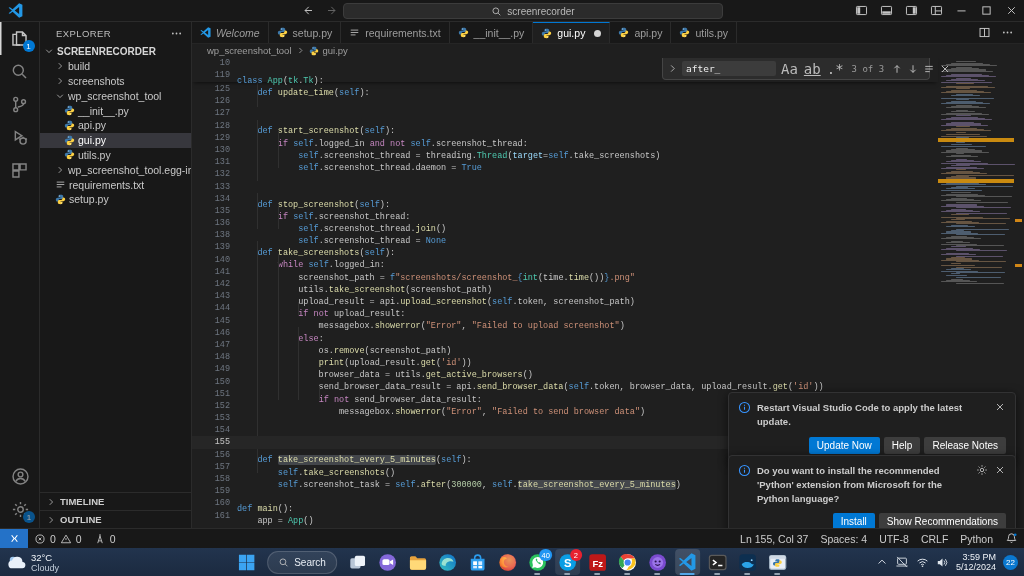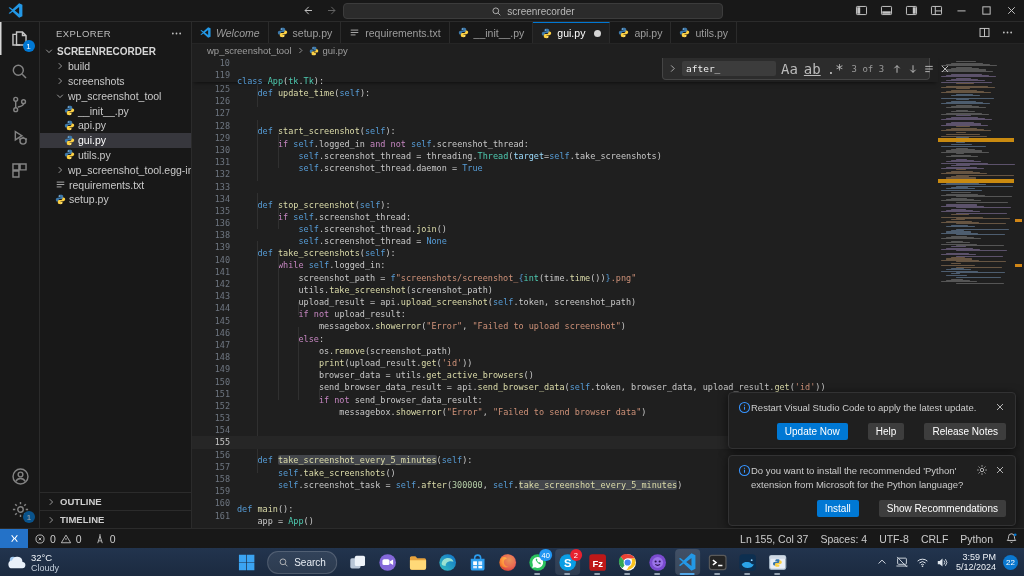--- a/index.html
+++ b/index.html
@@ -44,21 +44,21 @@
   .tab{display:flex;align-items:center;gap:5px;padding:0 8px;border-right:1px solid #2b2b2b;background:#181818;
     color:#9d9d9d;font-size:10.5px;white-space:nowrap;box-sizing:border-box;}
   .tab.active{background:#1f1f1f;color:#fff;border-top:1px solid #0078d4;}
   .tab .dirty{width:7px;height:7px;border-radius:50%;background:#d4d4d4;margin-left:4px;}
   .tab.italic span.lbl{font-style:italic;}
   #tabactions{margin-left:auto;display:flex;align-items:center;gap:10px;padding-right:10px;}
 
   #breadcrumb{height:13px;display:flex;align-items:center;gap:4px;padding-left:15px;font-size:9.5px;color:#9d9d9d;}
 
   #codewrap{position:relative;flex:1;overflow:hidden;font-family:"DejaVu Sans Mono",monospace;font-size:8.5px;}
-  .cline{position:relative;height:12.2px;line-height:12.3px;white-space:pre;}
+  .cline{position:relative;height:12.2px;line-height:12.3px;white-space:pre;font-family:Liberation Mono, monospace;}
   .cline .gut{position:absolute;left:0;top:0;width:38px;text-align:right;color:#6e7681;}
   .cline .txt{position:absolute;left:45px;top:18px;}
   .cline.cur{background:rgba(255,255,255,.035);}
   .cline.cur .gut{color:#c6c6c6;}
   .g{position:absolute;top:0;bottom:0;width:1px;background:#303030;}
   .tk-p{color:#c8c8c8}.tk-k{color:#569cd6}.tk-c{color:#c586c0}.tk-f{color:#dcdcaa}.tk-t{color:#4ec9b0}
   .tk-s{color:#ce9178}.tk-num{color:#b5cea8}.tk-v{color:#9cdcfe}
   .tk-fh{color:#dcdcaa;background:rgba(110,118,129,.45);border-radius:2px;}
   #sticky{position:absolute;top:0;left:0;right:86px;height:25px;background:#1f1f1f;z-index:6;
     box-shadow:0 3px 4px -2px rgba(0,0,0,.55);}
@@ -74,24 +74,24 @@
   #findwidget{position:absolute;top:1px;right:94px;width:268px;height:22px;background:#2c2c2c;border:1px solid #454545;
     border-top:none;border-radius:0 0 4px 4px;z-index:10;display:flex;align-items:center;padding:0 4px;box-sizing:border-box;gap:4px;}
   #find-input{flex:0 0 86px;height:15px;background:#3c3c3c;border-radius:2px;display:flex;align-items:center;
     padding:0 4px;color:#eee;font-size:9.5px;}
   .find-tog{color:#bbb;font-size:14px;padding:0 1px;}
   #find-results{color:#9a9a9a;font-size:9px;margin:0 3px;white-space:nowrap;}
 
   
   .toast{position:absolute;right:8px;width:288px;background:#1f1f1f;border:1px solid #323233;border-radius:4px;
     box-shadow:0 2px 10px rgba(0,0,0,.6);padding:8px 9px;box-sizing:border-box;z-index:20;}
-  .t-head{display:flex;align-items:flex-start;}
+  .t-head{display:flex;gap:6px;align-items:flex-start;font-weight:bold;}
   .t-msg{flex:1;color:#ccc;font-size:9.5px;line-height:1.45;}
   .t-icons{display:flex;gap:6px;align-items:center;}
-  .t-btns{display:flex;justify-content:flex-end;gap:20px;margin-top:8px;}
+  .t-btns{display:flex;justify-content:flex-end;gap:4px;margin-top:8px;}
   .btn{padding:3px 8px;border-radius:2px;background:#3d3d3d;color:#fff;font-size:10px;white-space:nowrap;}
   .btn.primary{background:#0078d4;}
 
   
   #statusbar{position:absolute;left:0;right:0;top:528px;height:20px;background:#181818;border-top:1px solid #2b2b2b;
     box-sizing:border-box;display:flex;align-items:center;font-size:10.5px;color:#cccccc;z-index:50;}
   .sbi{display:flex;align-items:center;gap:4px;padding:0 6px;height:100%;}
   #sb-remote{width:28px;background:#2472c8;justify-content:center;padding:0;}
   #sb-right{margin-left:auto;display:flex;align-items:center;height:100%;}
 
@@ -361,29 +361,29 @@
             <span>setup.py</span>
           </div>
         </div>
       <div class="sb-panels">
           <div class="sb-panel">
             <span class="ic">
               <svg viewBox="0 0 16 16" width="10" height="10">
                 <path fill="none" stroke="#c5c5c5" stroke-width="1.2" d="M6 3.5 10.5 8 6 12.5"></path>
               </svg>
             </span>
-            <span>OUTLINE</span>
+            <span>TIMELINE</span>
           </div>
           <div class="sb-panel">
             <span class="ic">
               <svg viewBox="0 0 16 16" width="10" height="10">
                 <path fill="none" stroke="#c5c5c5" stroke-width="1.2" d="M6 3.5 10.5 8 6 12.5"></path>
               </svg>
             </span>
-            <span>TIMELINE</span>
+            <span>OUTLINE</span>
           </div>
         </div>
     </aside>
 
     <section id="editor">
       <div id="tabbar">
         <div id="tabs" style="display:flex;">
             <div class="tab italic">
               <span class="ic">
                 <svg viewBox="0 0 100 100" width="11" height="11">

